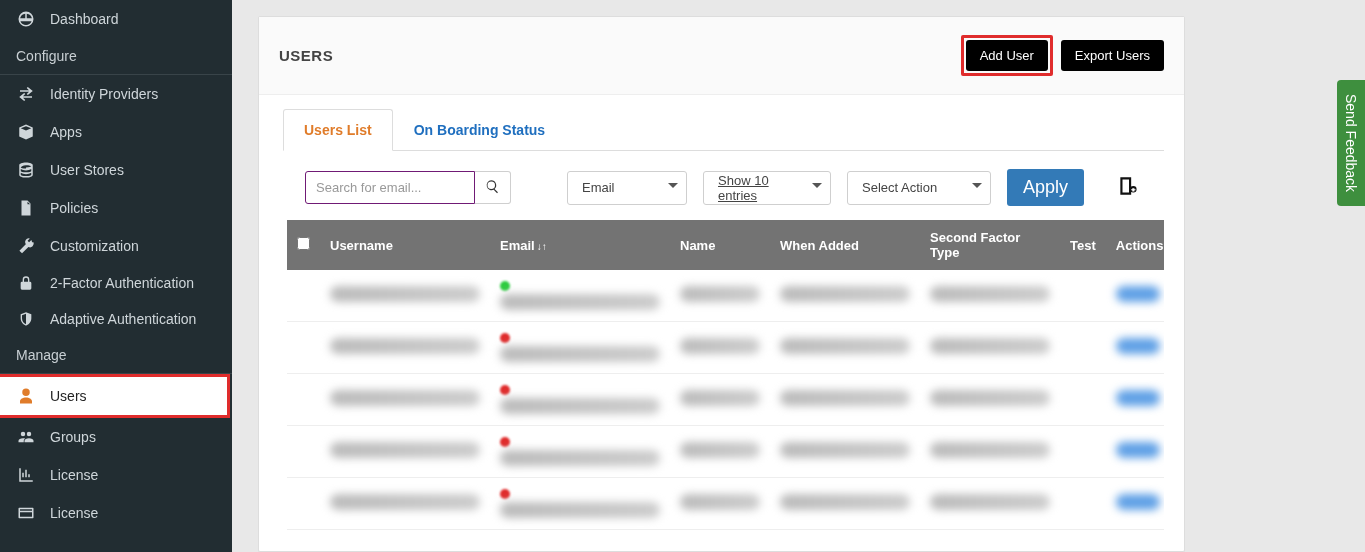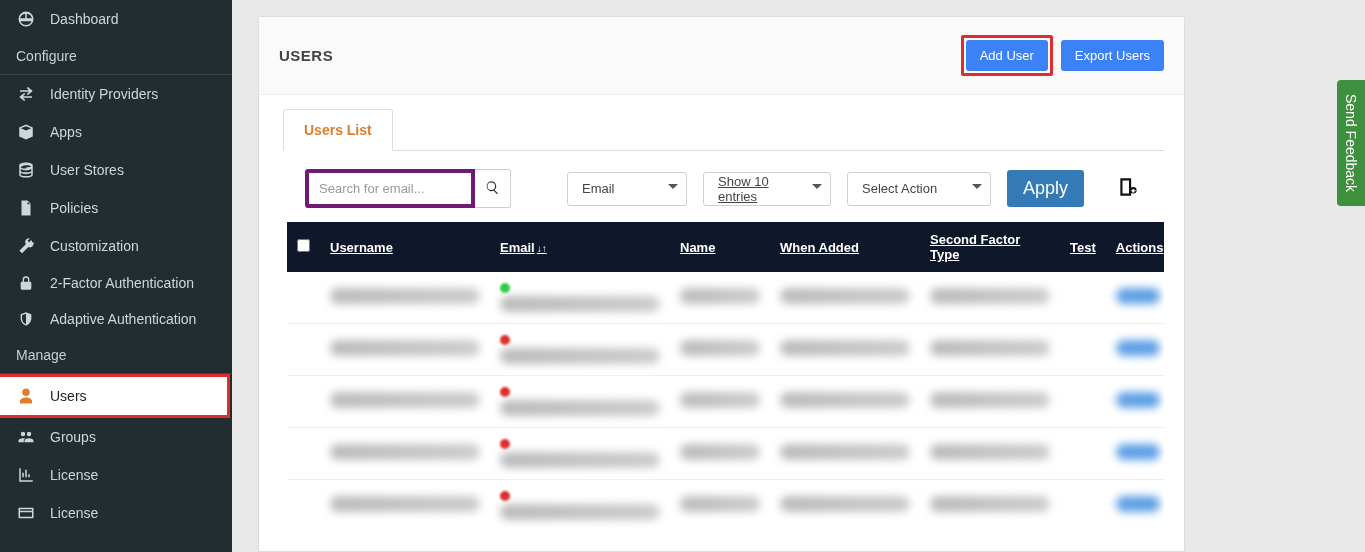--- a/index.html
+++ b/index.html
@@ -63,21 +63,21 @@
     display:flex;
     align-items:center;
     justify-content:space-between;
     padding: 18px 20px;
     border-bottom: 1px solid #eee;
     background: #fafafa;
   }
   .panel-title { font-size: 15px; font-weight: 700; color: #444; letter-spacing: 0.5px; }
   .header-buttons { display:flex; gap:8px; align-items:center; }
   .btn-primary {
-    background: #3b82f6;
+    background: #000000;
     color:#fff;
     border:none;
     padding: 8px 14px;
     font-size:13px;
     border-radius:3px;
     cursor:pointer;
   }
   .btn-add-highlight {
     border: 3px solid #e02c2c;
     padding: 2px;
@@ -105,21 +105,21 @@
     border-radius: 3px 3px 0 0;
     background:#fff;
   }
 
   
   .toolbar { display:flex; align-items:center; gap:16px; padding: 18px 22px 14px 22px; }
   .input-group { display:flex; }
   .input-group input {
     width: 170px;
     padding: 8px 10px;
-    border: 4px solid #701a75;
+    border: 1px solid #701a75;
     border-radius: 3px 0 0 3px;
     font-size:13px;
     color:#555;
   }
   .input-group input::placeholder { color:#999; }
   .input-group .search-btn {
     width: 36px;
     border: 1px solid #cfcfcf;
     border-left:none;
     border-radius: 0 3px 3px 0;
@@ -161,27 +161,26 @@
     font-size:18px;
     cursor:pointer;
   }
   .spacer { flex:1; }
   .export-icon { cursor:pointer; }
 
   
   .table-wrap { flex:1; overflow:hidden; padding: 0 4px; }
   table { width:100%; border-collapse: collapse; }
   thead th {
-    background: #0f172a;
+    background: #737373;
     color: #fff;
     font-weight: 600;
     font-size: 13px;
     text-align:left;
     padding: 10px 10px;
-    text-decoration: underline;
   }
   thead th.checkbox-col { width: 36px; text-align:center; }
   thead th .sort-ind { font-size: 10px; margin-left:2px; }
   tbody tr { border-bottom: 1px solid #eee; }
   tbody td { padding: 8px 10px; }
 
   .blur-cell {
     height: 16px;
     border-radius: 8px;
     filter: blur(4px);
@@ -343,20 +342,21 @@
             <button class="btn-primary">Add User</button>
           </span>
           <button class="btn-primary">Export Users</button>
         </div>
       </div>
 
       <div class="panel-body">
 
         <div class="tabs">
           <div class="tab active">Users List</div>
+          <div class="tab">On Boarding Status</div>
         </div>
 
         <div class="toolbar">
           <div class="input-group">
             <input type="text" placeholder="Search for email..." style="">
             <button class="search-btn">
               <span>
                 <svg width="15" height="15" viewBox="0 0 24 24" fill="#333">
                     <path d="M10 2a8 8 0 015.3 13.9l5.4 5.4-1.4 1.4-5.4-5.4A8 8 0 1110 2zm0 2a6 6 0 100 12 6 6 0 000-12z"></path>
                   </svg>

